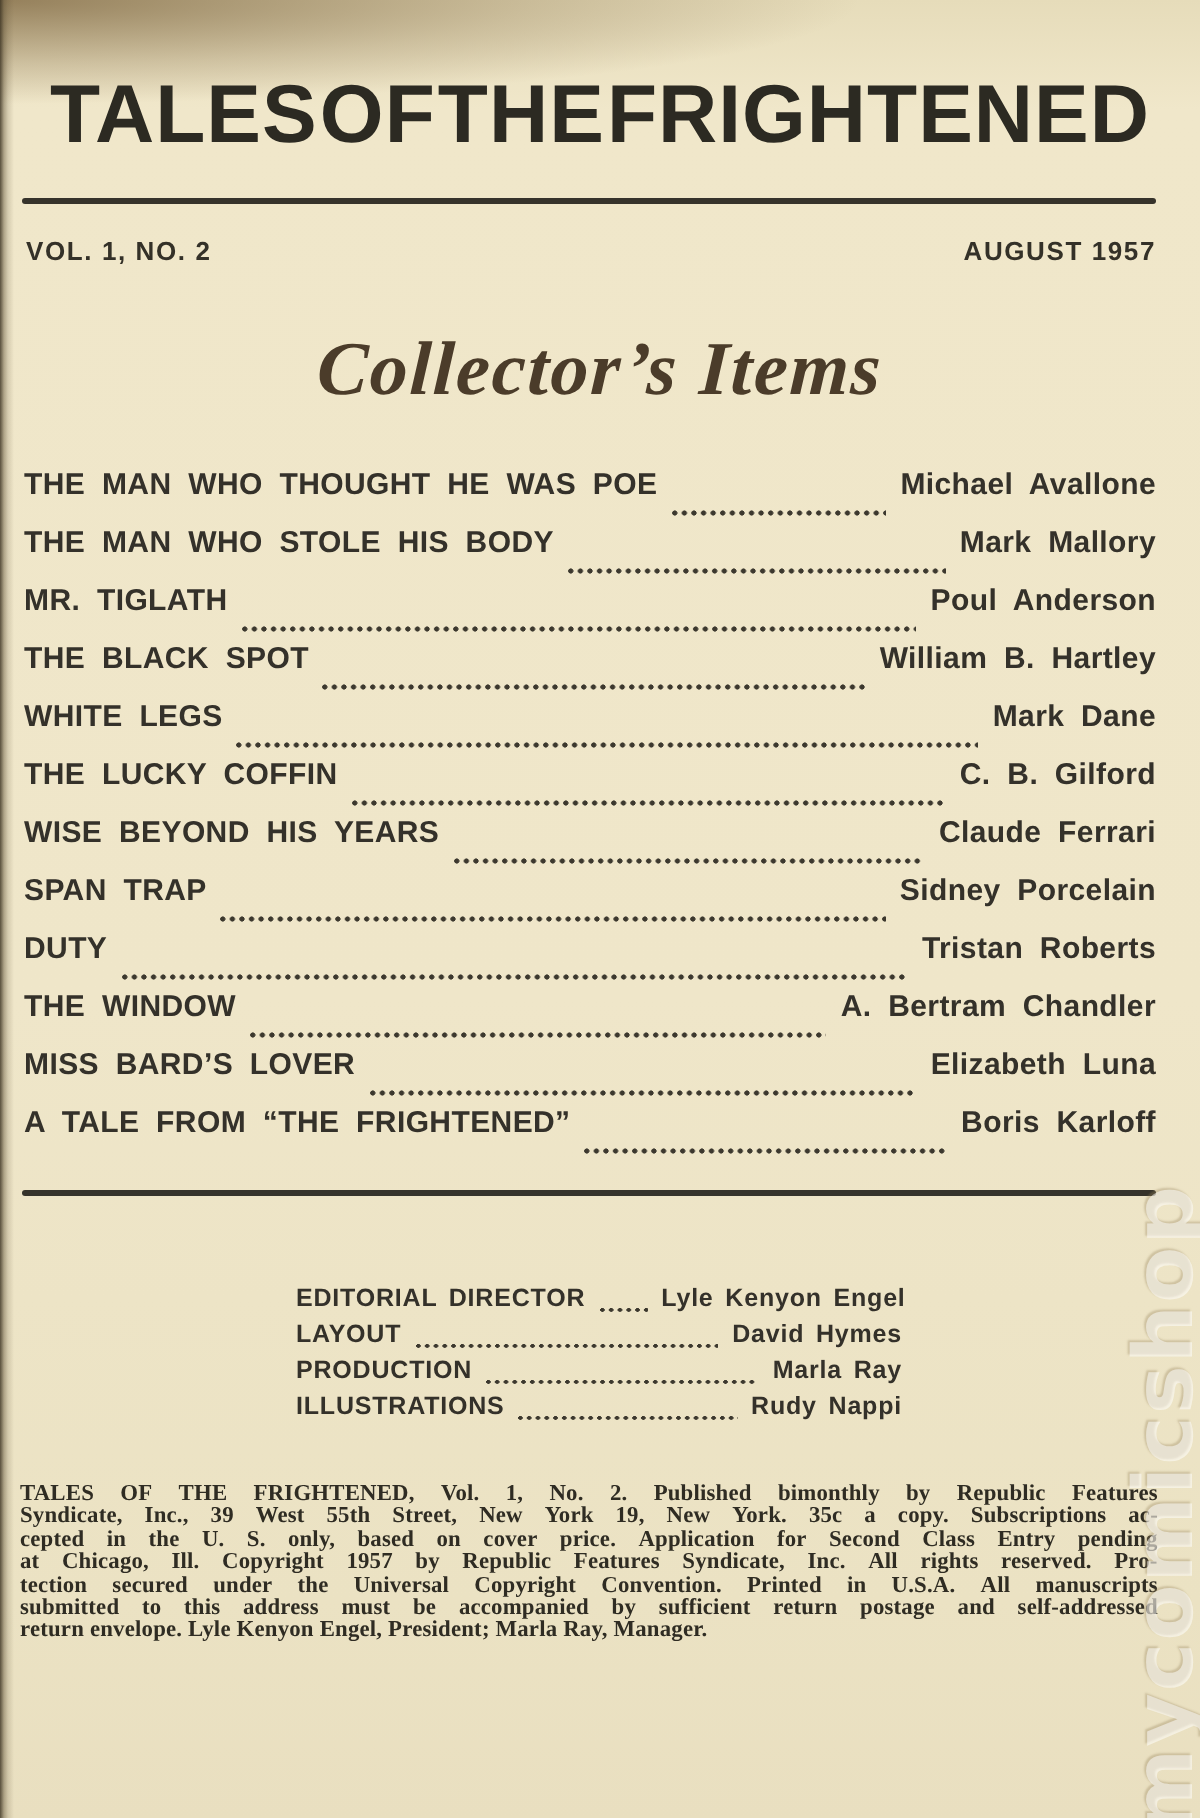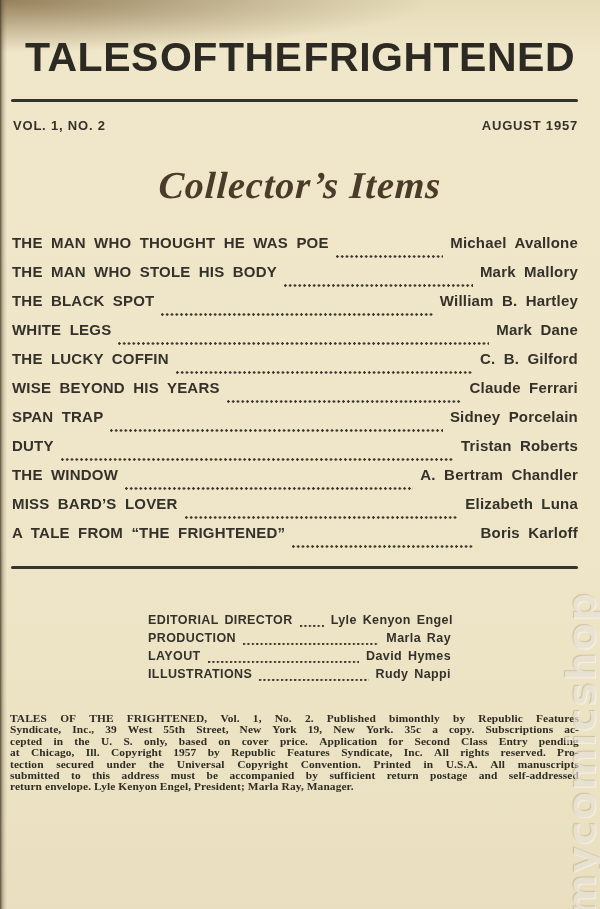--- a/index.html
+++ b/index.html
@@ -184,20 +184,25 @@
       <span>THE MAN WHO THOUGHT HE WAS POE</span>
       <span class="leader"></span>
       <span>Michael Avallone</span>
     </div>
     <div class="toc-row">
       <span>THE MAN WHO STOLE HIS BODY</span>
       <span class="leader"></span>
       <span>Mark Mallory</span>
     </div>
     <div class="toc-row">
+      <span>MR. TIGLATH</span>
+      <span class="leader"></span>
+      <span>Poul Anderson</span>
+    </div>
+    <div class="toc-row">
       <span>THE BLACK SPOT</span>
       <span class="leader"></span>
       <span>William B. Hartley</span>
     </div>
     <div class="toc-row">
       <span>WHITE LEGS</span>
       <span class="leader"></span>
       <span>Mark Dane</span>
     </div>
     <div class="toc-row">
@@ -239,28 +244,28 @@
 
   <div class="rule rule-bottom"></div>
 
   <div class="credits">
     <div class="credit-row">
       <span>EDITORIAL DIRECTOR</span>
       <span class="leader"></span>
       <span>Lyle Kenyon Engel</span>
     </div>
     <div class="credit-row">
+      <span>LAYOUT</span>
+      <span class="leader"></span>
+      <span>David Hymes</span>
+    </div>
+    <div class="credit-row">
       <span>PRODUCTION</span>
       <span class="leader"></span>
       <span>Marla Ray</span>
-    </div>
-    <div class="credit-row">
-      <span>LAYOUT</span>
-      <span class="leader"></span>
-      <span>David Hymes</span>
     </div>
     <div class="credit-row">
       <span>ILLUSTRATIONS</span>
       <span class="leader"></span>
       <span>Rudy Nappi</span>
     </div>
   </div>
 
   <div class="fine-print">
     <div class="fp-line">

